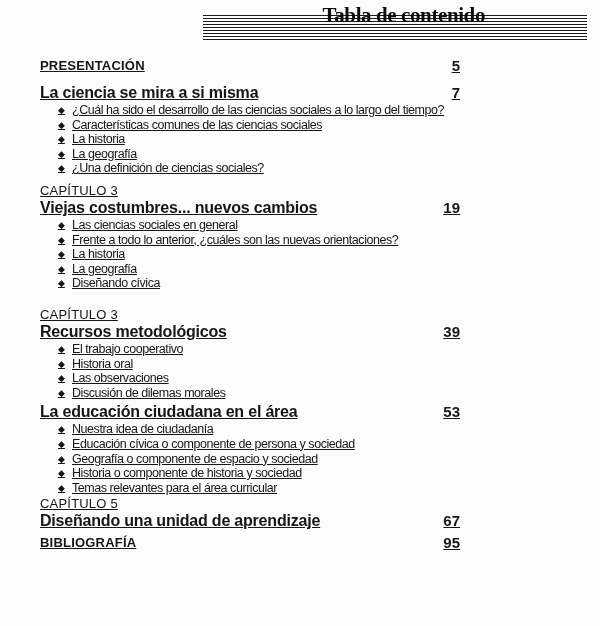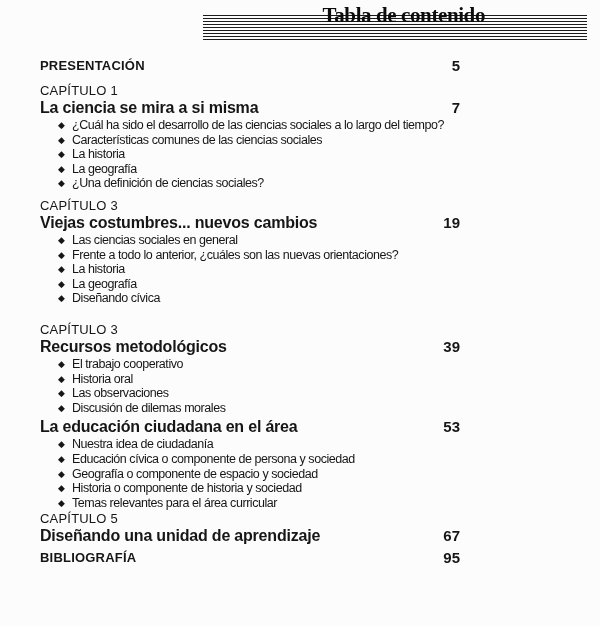--- a/index.html
+++ b/index.html
@@ -2,21 +2,21 @@
 <html lang="es"><head>
 <meta charset="utf-8">
 <style>
   html, body { margin: 0; padding: 0; }
   body {
     width: 600px; height: 626px; overflow: hidden;
     background: #fcfcfc; color: #161616;
     font-family: "Liberation Sans", sans-serif;
     -webkit-font-smoothing: antialiased;
   }
-  .page { position: relative; width: 512px; height: 626px; }
+  .page { position: relative; width: 512px; height: 626px; text-decoration: underline; }
 
   
   .header { position: relative; height: 50px; }
   .header-rules {
     position: absolute; left: 203px; width: 384px; top: 15px; height: 25px;
     background: repeating-linear-gradient(
       to bottom, #1c1c1c 0px, #1c1c1c 1px, transparent 1px, transparent 3px);
   }
   .page-title {
     position: absolute; right: 27px; top: 3px; margin: 0;
@@ -79,21 +79,20 @@
   </header>
 
   <div class="toc">
 
     <div class="row front">
       <span class="label">PRESENTACIÓN</span>
       <span class="pagenum">5</span>
     </div>
 
     <section class="chapter">
-      <p class="kicker">CAPÍTULO 1</p>
       <div class="title-row">
         <h2 class="chapter-title">La ciencia se mira a si misma</h2>
         <span class="pagenum">7</span>
       </div>
       <ul class="topics">
         <li>
             <span class="diamond">◆</span>
             <span class="topic">¿Cuál ha sido el desarrollo de las ciencias sociales a lo largo del tiempo?</span>
           </li>
         <li>

